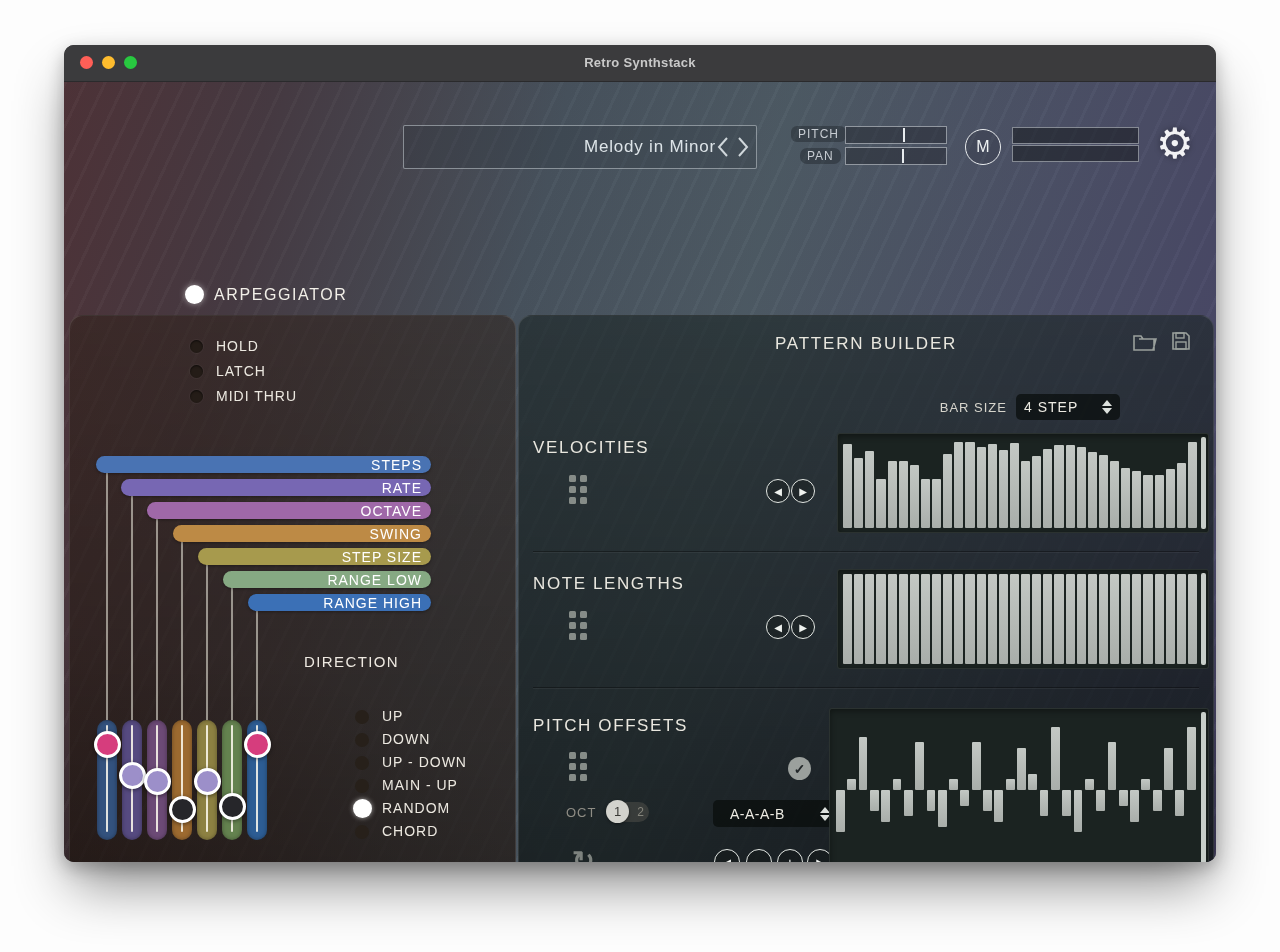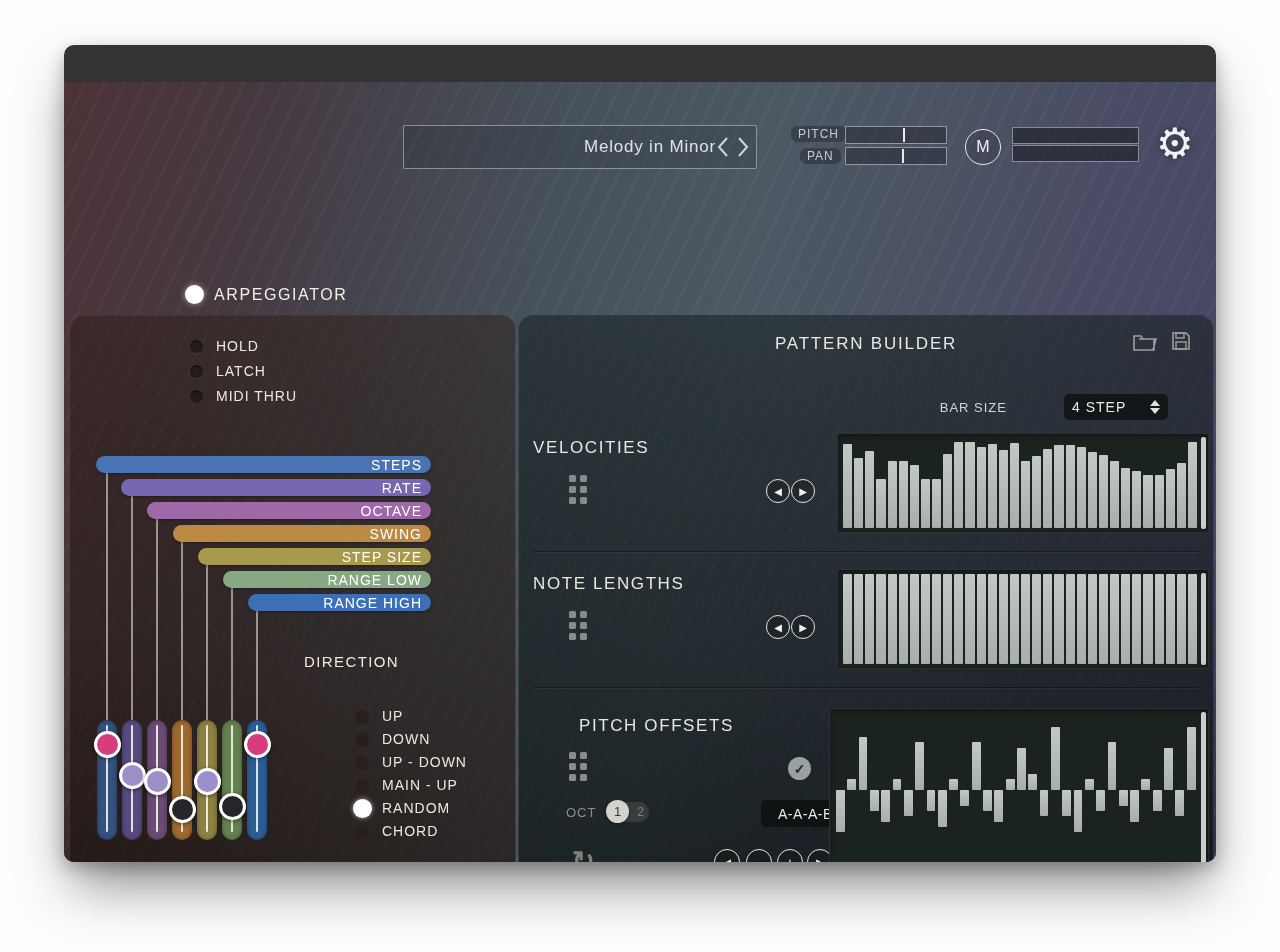--- a/index.html
+++ b/index.html
@@ -98,21 +98,21 @@
   #direction-title{color:#eee9e1;font-size:15px;letter-spacing:1.4px;}
   .dir-dot{width:14px;height:14px;border-radius:50%;background:#27201a;}
   .dir-dot.sel{width:19px;height:19px;background:#ffffff;box-shadow:0 0 5px rgba(255,255,255,.6);}
   .dir-label{color:#ece8e0;font-size:14px;letter-spacing:1px;}
   
   #pb-title{width:100%;text-align:center;top:18px;color:#e9e7df;font-size:17px;letter-spacing:1.8px;}
   .file-icon svg{display:block;}
   #barsize-label{color:#d6d4cc;font-size:13px;letter-spacing:1px;}
   .pill{
     background:rgba(8,12,11,0.72);border-radius:5px;color:#eceae2;
-    display:flex;align-items:center;font-size:14px;letter-spacing:1px;margin-left:48px;
+    display:flex;align-items:center;font-size:14px;letter-spacing:1px;
   }
   .stepper{display:inline-flex;flex-direction:column;gap:2px;margin-left:auto;}
   .tri-up{width:0;height:0;border-left:5px solid transparent;border-right:5px solid transparent;border-bottom:6px solid #dde1dd;}
   .tri-down{width:0;height:0;border-left:5px solid transparent;border-right:5px solid transparent;border-top:6px solid #dde1dd;}
   .section-label{color:#e9e7df;font-size:17px;letter-spacing:1.6px;}
   .dice{display:grid;grid-template-columns:7px 7px;grid-template-rows:7px 7px 7px;gap:4px;}
   .dice span{background:#868c88;border-radius:1.5px;}
   .circle-btn{
     border-radius:50%;border:1.6px solid #e3e7e3;color:#eef1ee;
     display:flex;align-items:center;justify-content:center;background:rgba(10,14,13,0.25);
@@ -131,20 +131,26 @@
   #oct-knob{position:absolute;left:-1px;top:-2px;width:23px;height:23px;border-radius:50%;background:#d3d3cd;color:#3a3a36;font-size:13px;display:flex;align-items:center;justify-content:center;box-shadow:0 1px 3px rgba(0,0,0,.4);}
   #oct-alt{position:absolute;right:5px;top:3px;color:#84847b;font-size:12px;}
   #refresh-icon{font-size:27px;color:#7d827e;font-weight:bold;}
 </style>
 </head>
 <body>
 
 <div id="stage">
   <div id="window" class="abs">
 
+    <div id="titlebar" class="abs">
+      <div class="traffic abs" style="left:16px;background:#ff5f57;"></div>
+      <div class="traffic abs" style="left:38px;background:#febc2e;"></div>
+      <div class="traffic abs" style="left:60px;background:#28c840;"></div>
+      <div id="title-text" class="abs">Retro Synthstack</div>
+    </div>
 
     <div id="content" class="abs">
 
 
       <div id="preset-box" class="abs">
         <div id="preset-name">Melody in Minor</div>
         <div class="chev">
           <svg width="14" height="22" viewBox="0 0 14 22">
               <polyline points="11,2 3,11 11,20" fill="none" stroke="#cfd6da" stroke-width="2"></polyline>
             </svg>
@@ -365,21 +371,21 @@
               <div class="bar" style="height: 90px;"></div>
               <div class="bar" style="height: 90px;"></div>
               <div class="bar" style="height: 90px;"></div>
               <div class="bar" style="height: 90px;"></div>
             </div>
             <div class="scroll"></div>
         </div>
 
         <div class="sep abs" style="top:371px;"></div>
 
-        <div class="section-label abs" style="left:14px;top:400px;margin-left:46px;">PITCH OFFSETS</div>
+        <div class="section-label abs" style="left:14px;top:400px;">PITCH OFFSETS</div>
         <div class="dice abs" style="left:50px;top:436px;">
             <span></span>
             <span></span>
             <span></span>
             <span></span>
             <span></span>
             <span></span>
           </div>
 
         <div id="check-btn" class="abs" style="left:269px;top:441px;width:23px;height:23px;">✓</div>

